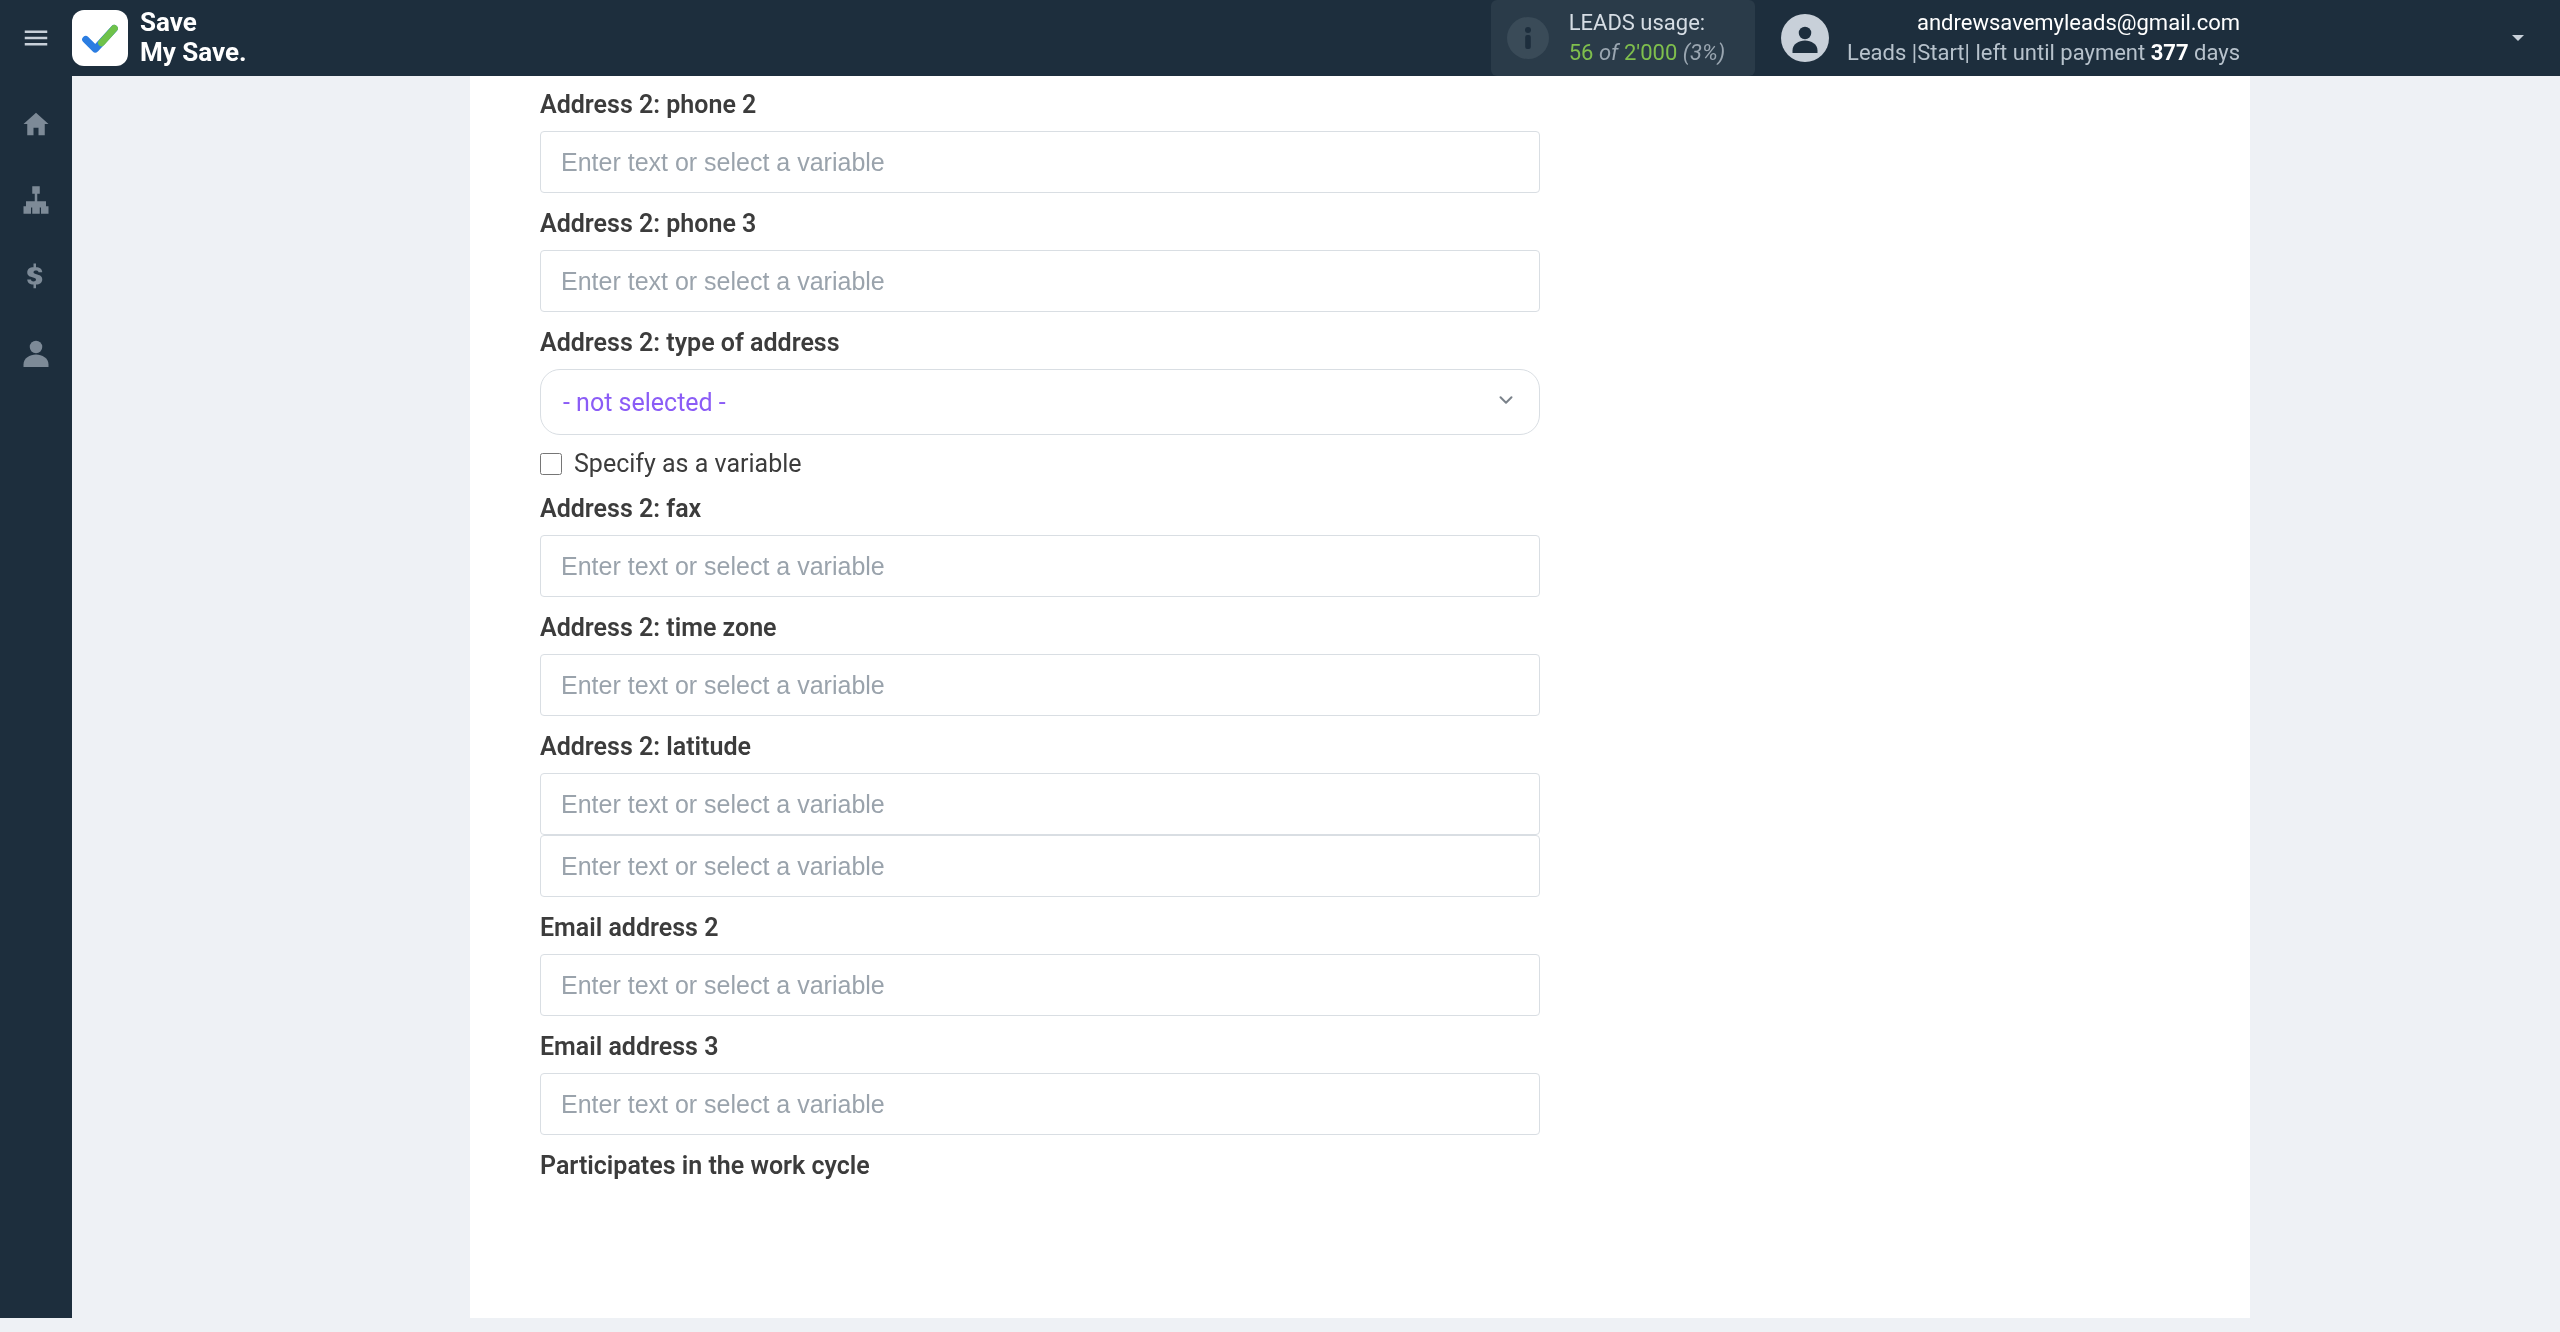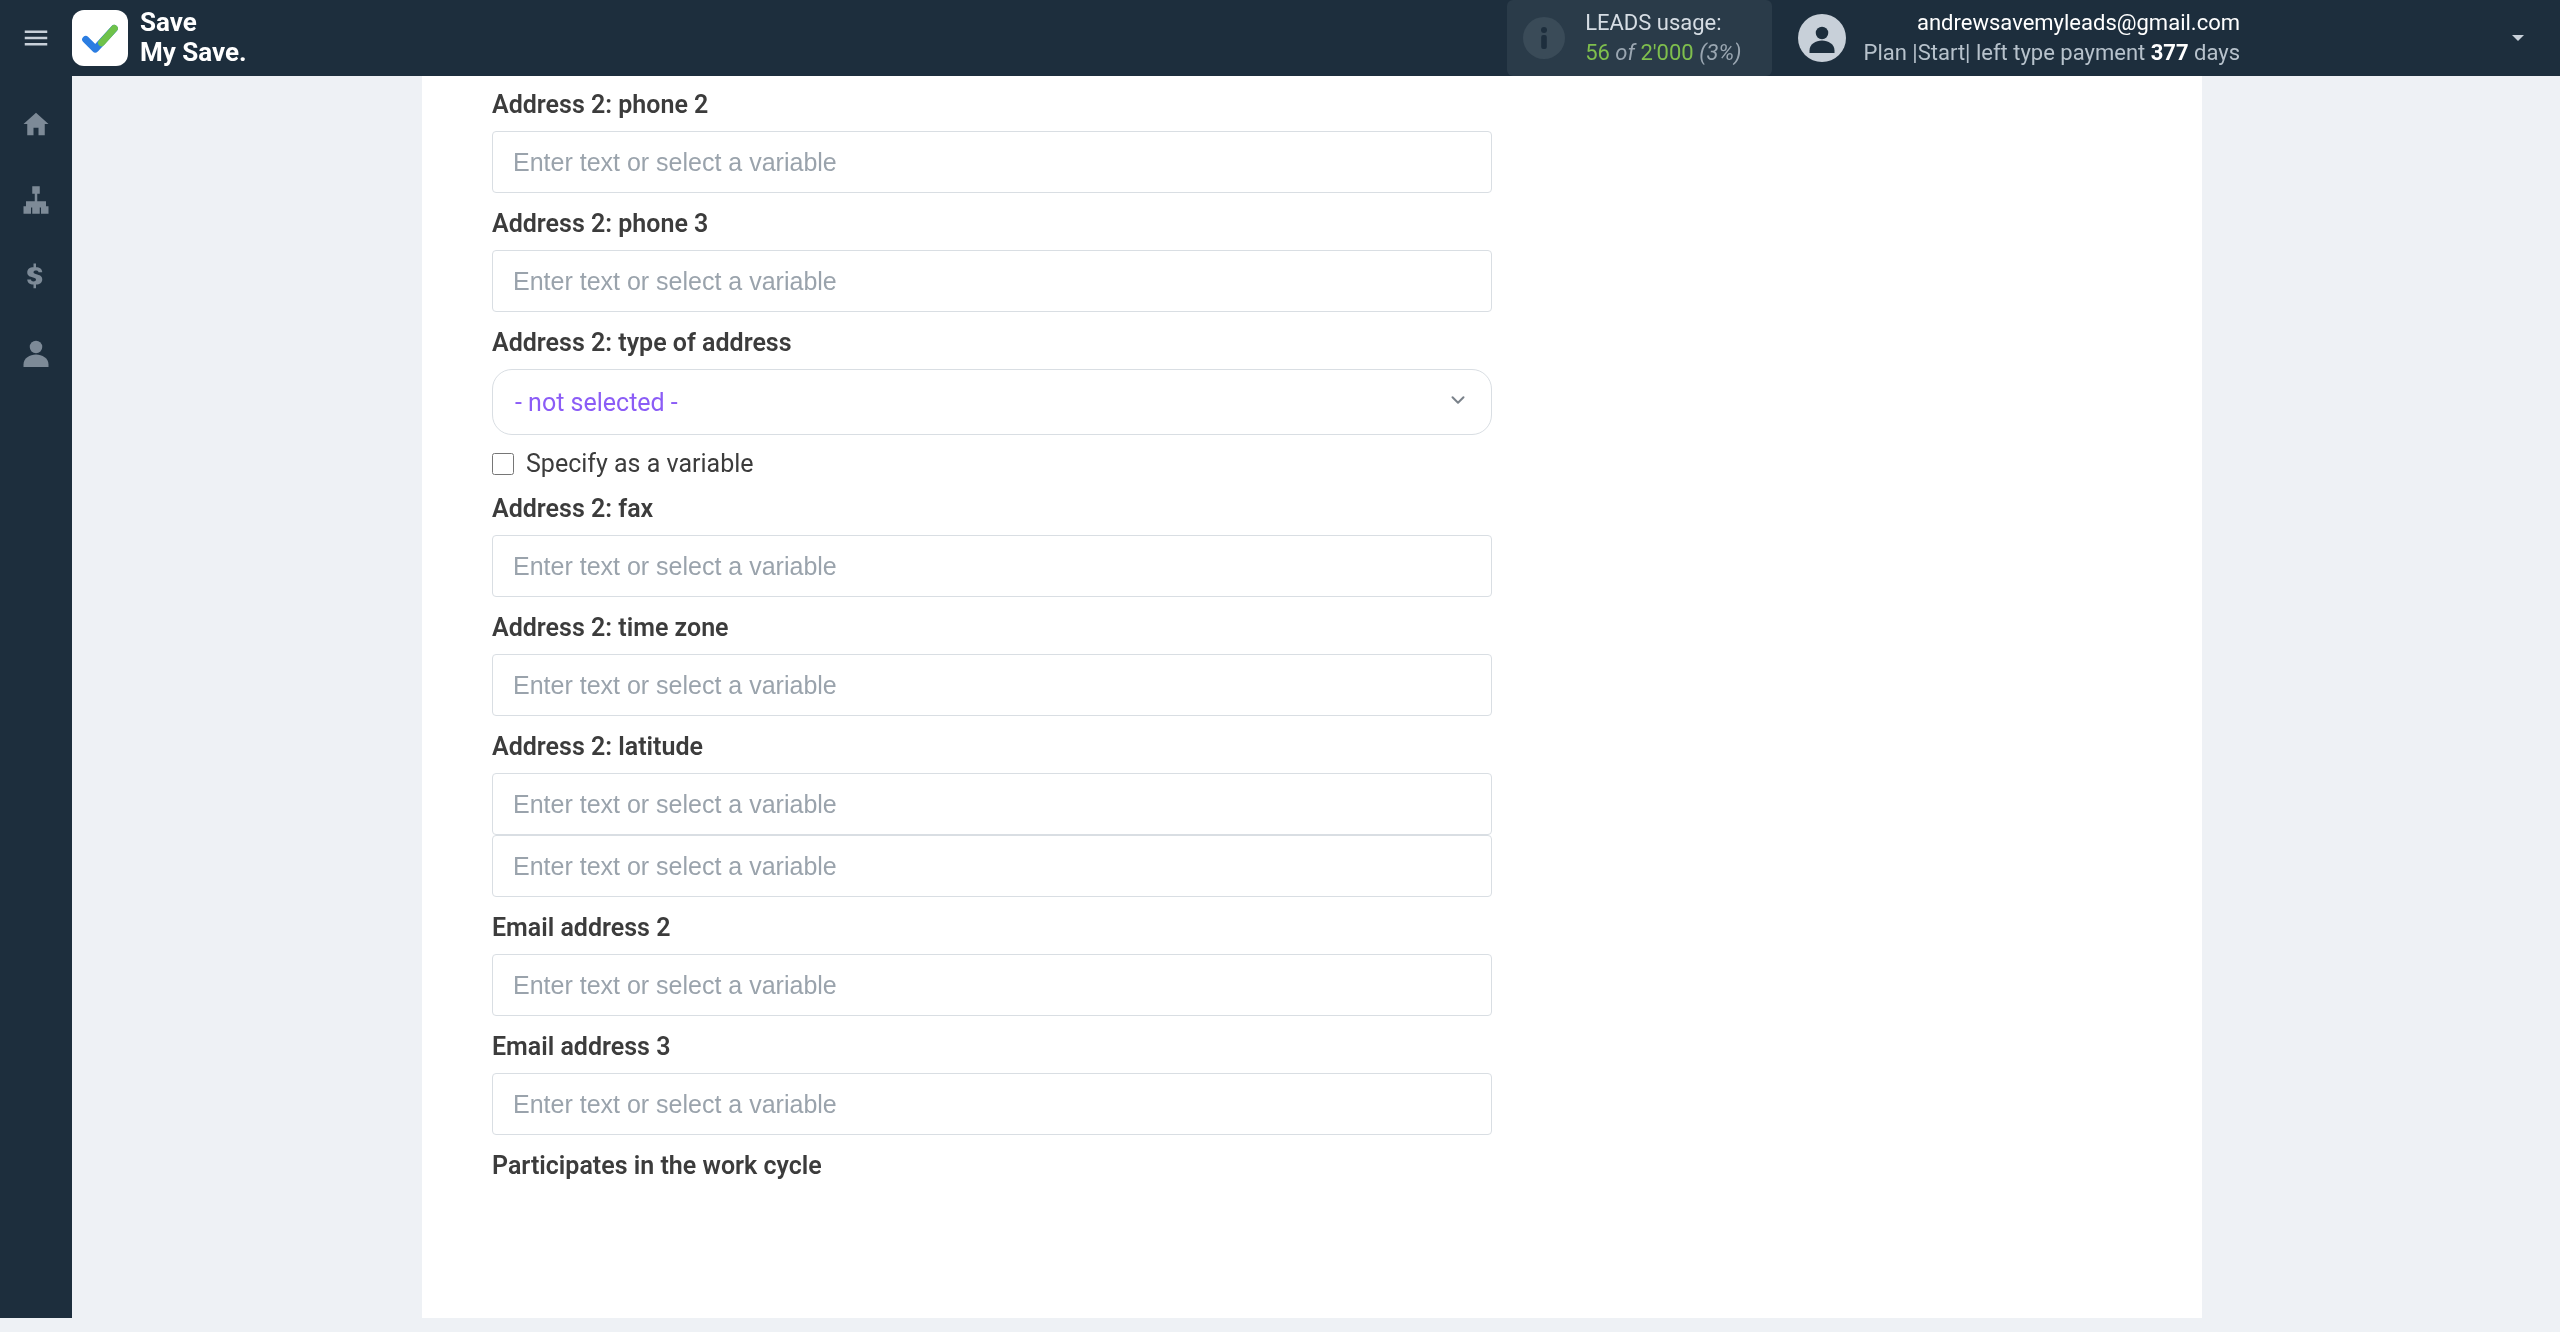--- a/index.html
+++ b/index.html
@@ -70,21 +70,21 @@
     .account-plan .days { color: #fff; font-weight: 700; }
     .chevron-expand {
       margin-left: 260px;
       width: 36px; height: 36px;
       display: flex; align-items: center; justify-content: center;
       cursor: pointer;
     }
     .chevron-expand svg { width: 24px; height: 24px; fill: #c8d0d9; }
 
     
-    .layout { display: flex; height: calc(100% - 90px); }
+    .layout { display: flex; height: calc(100% - 90px); gap: 48px; }
     .sidenav {
       width: 72px;
       background: #1d2e3d;
       display: flex; flex-direction: column; align-items: center;
       padding-top: 28px; gap: 36px;
     }
     .sidenav .nav-item {
       width: 40px; height: 40px;
       display: flex; align-items: center; justify-content: center;
       cursor: pointer;
@@ -192,21 +192,21 @@
   <div class="account-box">
     <div class="avatar">
       <svg viewBox="0 0 24 24">
           <circle cx="12" cy="8" r="5"></circle>
           <path d="M2 22c0-5 5-8 10-8s10 3 10 8v2H2v-2z"></path>
         </svg>
     </div>
     <div class="account-text">
       <div class="account-email">andrewsavemyleads@gmail.com</div>
       <div class="account-plan">
-        <span>Plan |Start| left type payment </span><span class="days">377</span><span> days</span>
+        <span>Leads |Start| left until payment </span><span class="days">377</span><span> days</span>
       </div>
     </div>
   </div>
   <div class="chevron-expand">
     <svg viewBox="0 0 24 24">
         <path d="M6 9l6 6 6-6z"></path>
       </svg>
   </div>
 </div>
 

